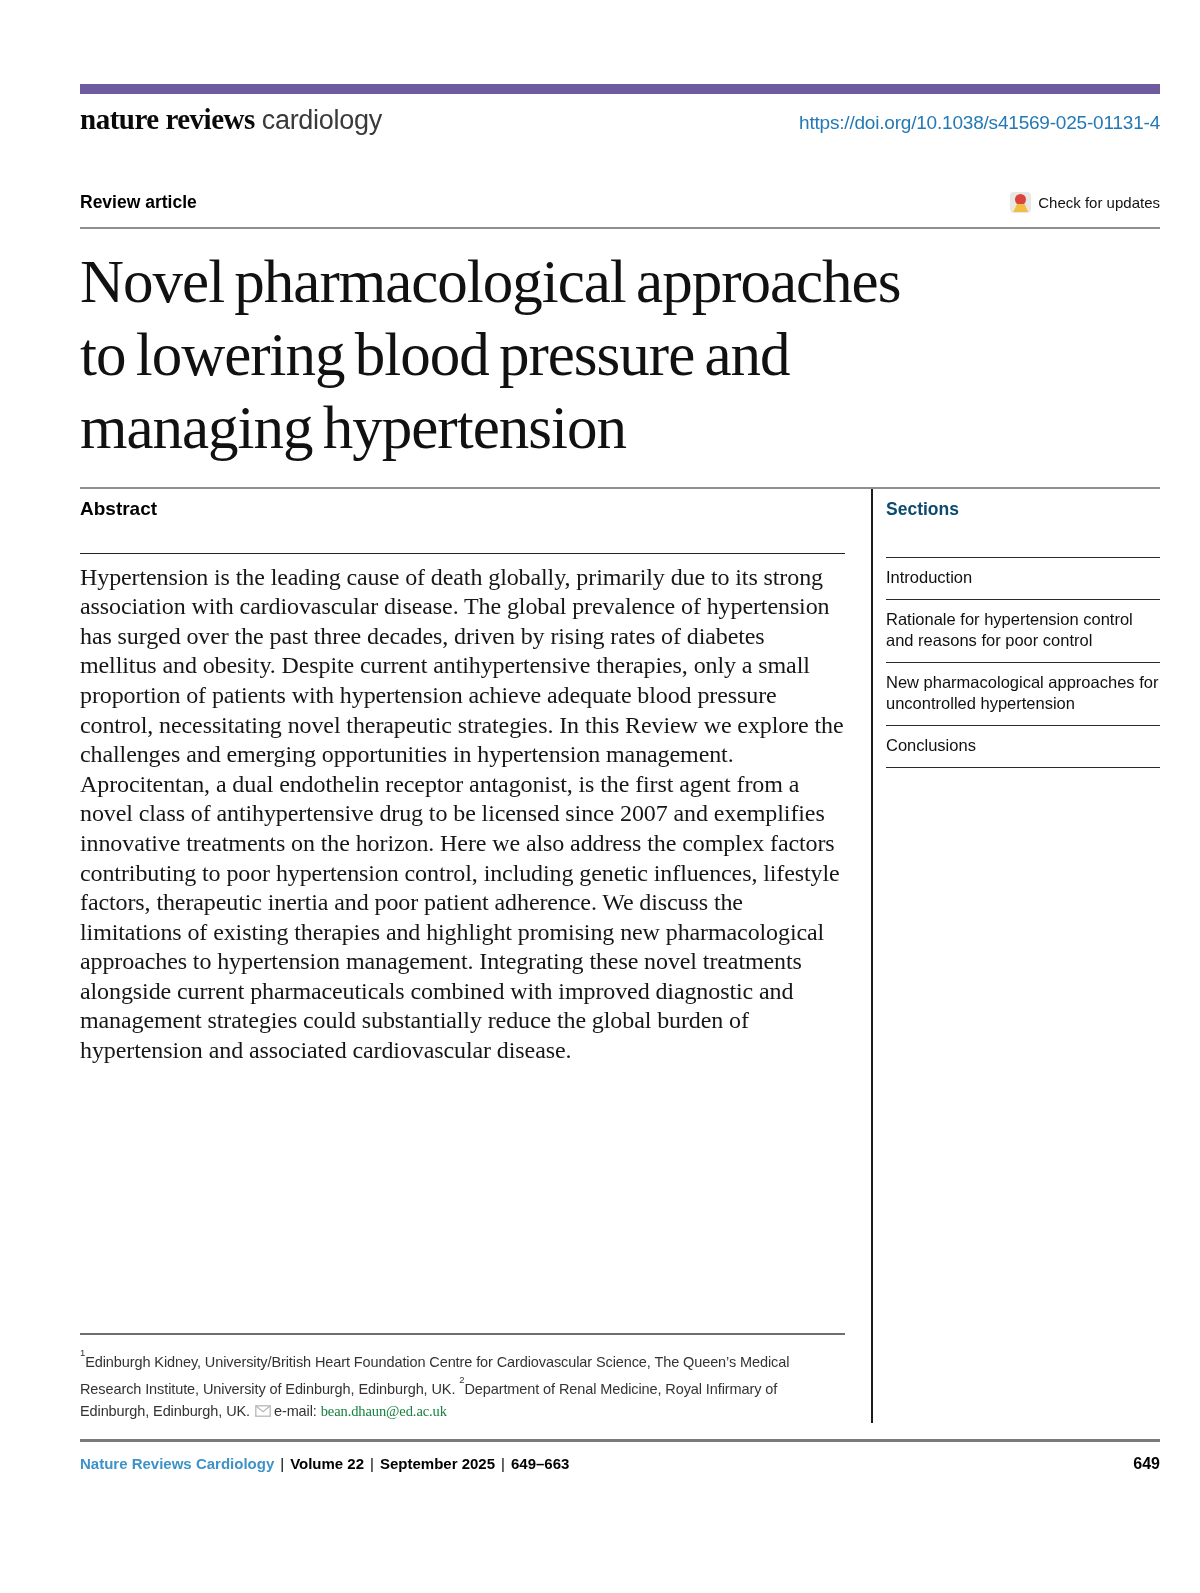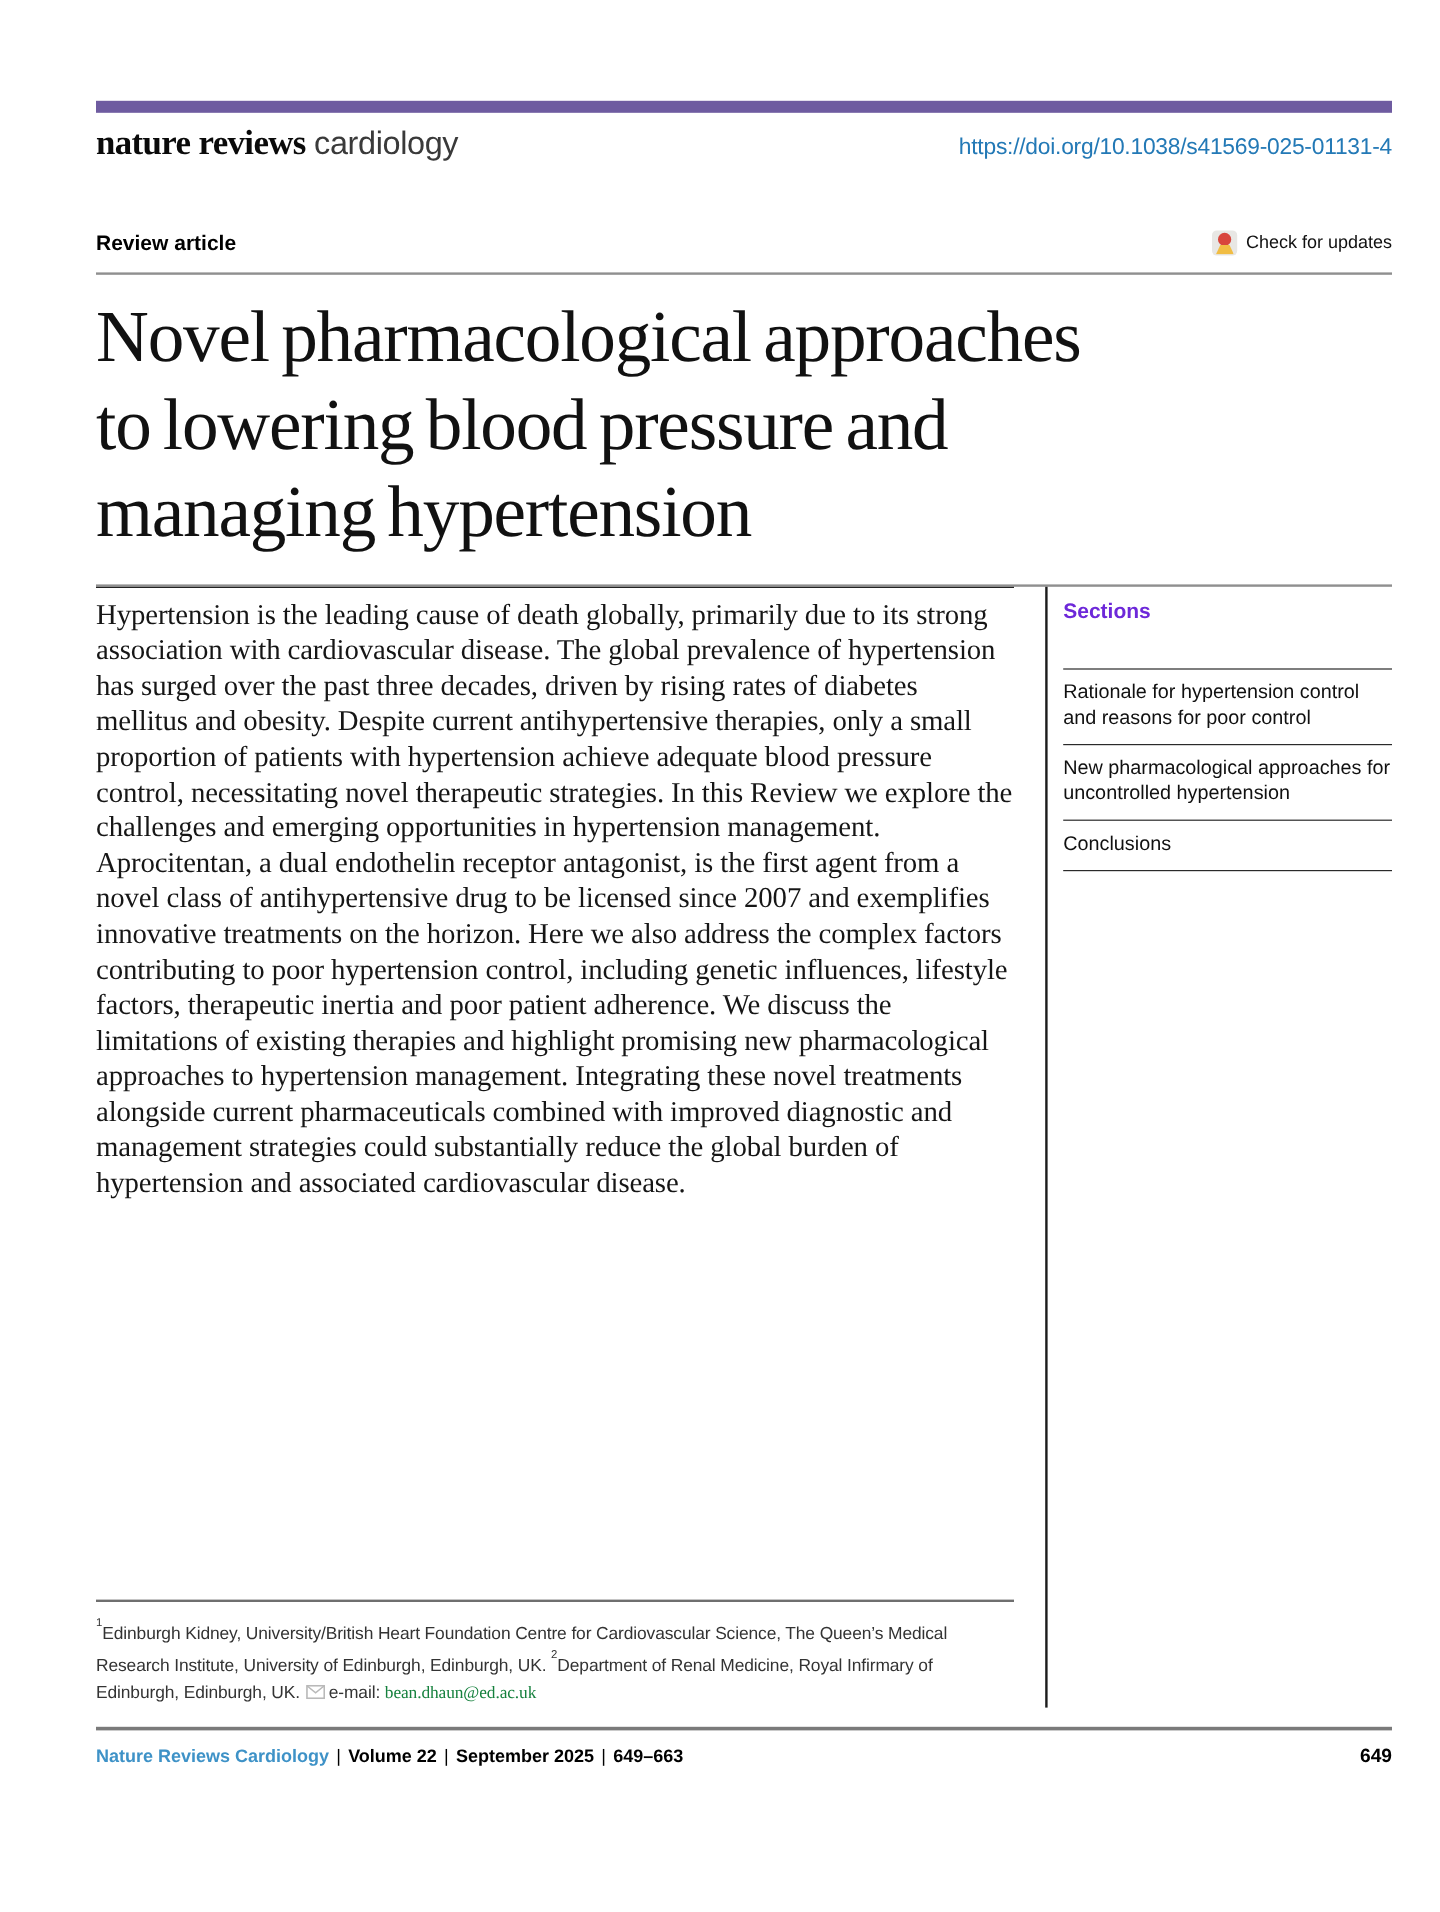--- a/index.html
+++ b/index.html
@@ -38,21 +38,21 @@
   .authors sup{ font-size:12px; font-weight:700; position:relative; top:-7px; letter-spacing:0; }
   .env-icon{ vertical-align:-2px; margin-left:5px; }
   
   .two-col{ margin-top:22px; display:flex; border-top:2px solid #8f8f8f; }
   .col-left{ width:765px; min-height:934px; display:flex; flex-direction:column; }
   .abstract-heading{ font-size:19px; font-weight:700; color:#000; padding-top:9px; margin-bottom:33px; }
   .abstract-body{ border-top:1.5px solid #222; padding-top:9px;
     font-family:"Liberation Serif", serif; font-size:24px; line-height:29.6px; color:#161616; letter-spacing:-0.1px; }
   .divider-v{ width:2px; background:#1c1c1c; margin-left:26px; }
   .col-right{ flex:1; padding-left:13px; }
-  .sections-heading{ font-size:17.5px; font-weight:700; color:#6d28d9; padding-top:10px; margin-bottom:37px; }
+  .sections-heading{ font-size:17.5px; font-weight:700; color:#0c4a6e; padding-top:10px; margin-bottom:37px; }
   .section-item{ border-top:1.5px solid #2a2a2a; padding:9px 0 11px 0; font-size:16.5px; line-height:21px; color:#101010; cursor:pointer; }
   .section-item:last-child{ border-bottom:1.5px solid #2a2a2a; }
   
   .footnote{ margin-top:auto; border-top:2px solid #6f6f6f; padding-top:12px;
     font-size:14.5px; line-height:22.5px; color:#333; letter-spacing:-0.1px; }
   .footnote sup{ font-size:9.5px; position:relative; top:-5px; }
   .email-link{ color:#15803d; text-decoration:none;font-family:Liberation Serif, serif; }
   .fn-env{ vertical-align:-1px; margin:0 3px 0 1px; }
   
   .footer{ margin-top:16px; border-top:3px solid #7a7a7a; padding-top:13px;
@@ -85,32 +85,34 @@
   </div>
 
   <h1 class="title">Novel pharmacological approaches
 to lowering blood pressure and
 managing hypertension</h1>
 
 
   <div class="two-col">
 
     <div class="col-left">
+      <div class="abstract-heading">Abstract</div>
       <p class="abstract-body">Hypertension is the leading cause of death globally, primarily due to its strong association with cardiovascular disease. The global prevalence of hypertension has surged over the past three decades, driven by rising rates of diabetes mellitus and obesity. Despite current antihypertensive therapies, only a small proportion of patients with hypertension achieve adequate blood pressure control, necessitating novel therapeutic strategies. In this Review we explore the challenges and emerging opportunities in hypertension management. Aprocitentan, a dual endothelin receptor antagonist, is the first agent from a novel class of antihypertensive drug to be licensed since 2007 and exemplifies innovative treatments on the horizon. Here we also address the complex factors contributing to poor hypertension control, including genetic influences, lifestyle factors, therapeutic inertia and poor patient adherence. We discuss the limitations of existing therapies and highlight promising new pharmacological approaches to hypertension management. Integrating these novel treatments alongside current pharmaceuticals combined with improved diagnostic and management strategies could substantially reduce the global burden of hypertension and associated cardiovascular disease.</p>
 
       <div class="footnote"><sup>1</sup><span>Edinburgh Kidney, University/British Heart Foundation Centre for Cardiovascular Science, The Queen’s Medical Research Institute, University of Edinburgh, Edinburgh, UK. </span><sup>2</sup><span>Department of Renal Medicine, Royal Infirmary of Edinburgh, Edinburgh, UK. </span><svg class="fn-env" width="16" height="12" viewBox="0 0 24 18">
             <rect x="1.2" y="1.2" width="21.6" height="15.6" fill="none" stroke="#b9b9b9" stroke-width="2"></rect>
             <path d="M1.5 1.5 L12 10 L22.5 1.5" fill="none" stroke="#b9b9b9" stroke-width="2"></path>
           </svg><span>e-mail: </span><a class="email-link" href="#">bean.dhaun@ed.ac.uk</a></div>
     </div>
 
     <div class="divider-v"></div>
 
     <div class="col-right">
       <div class="sections-heading">Sections</div>
+      <div class="section-item">Introduction</div>
       <div class="section-item">Rationale for hypertension control and reasons for poor control</div>
       <div class="section-item">New pharmacological approaches for uncontrolled hypertension</div>
       <div class="section-item">Conclusions</div>
     </div>
 
   </div>
 
   <div class="footer">
     <div><a class="footer-journal" href="#">Nature Reviews Cardiology</a><span class="sep">|</span><span>Volume 22</span><span class="sep">|</span><span>September 2025</span><span class="sep">|</span><span>649–663</span></div>
     <div class="page-num">649</div>

